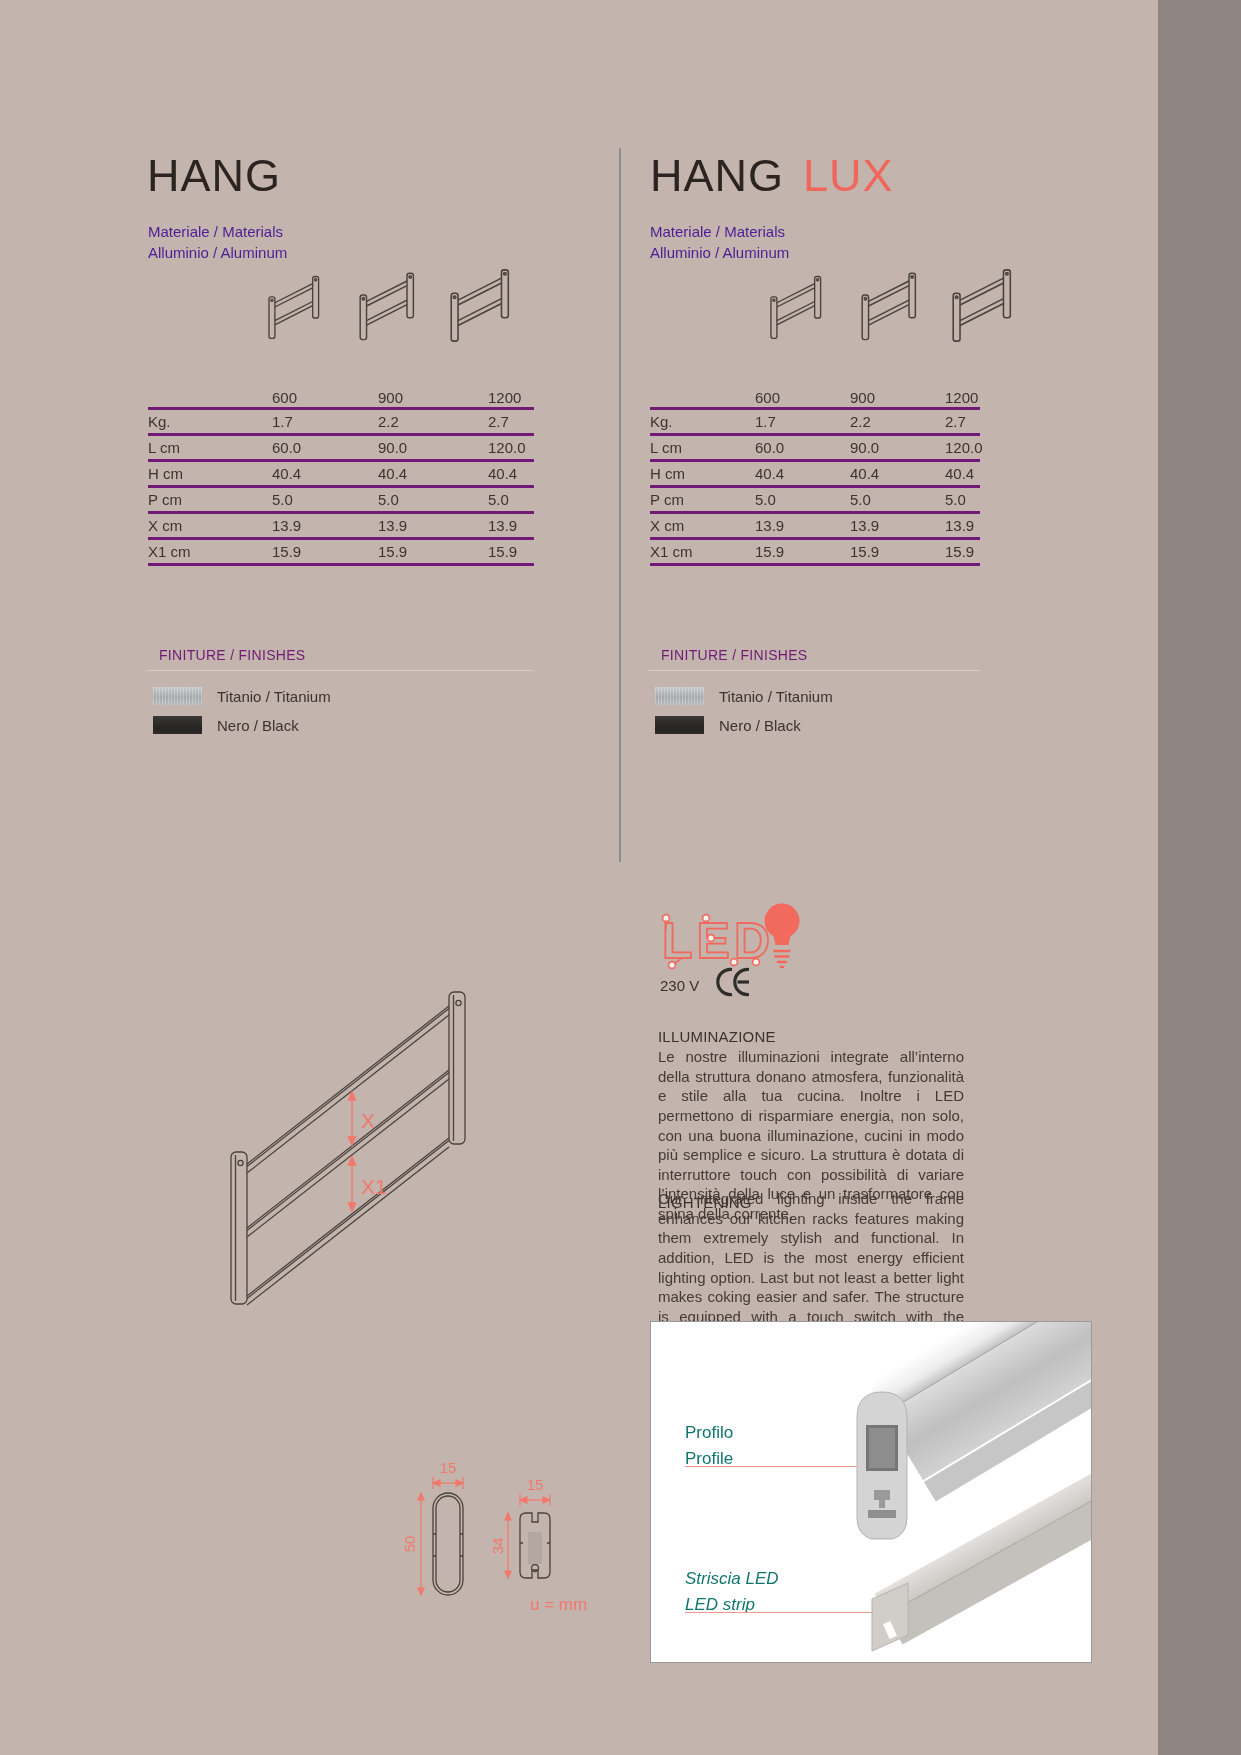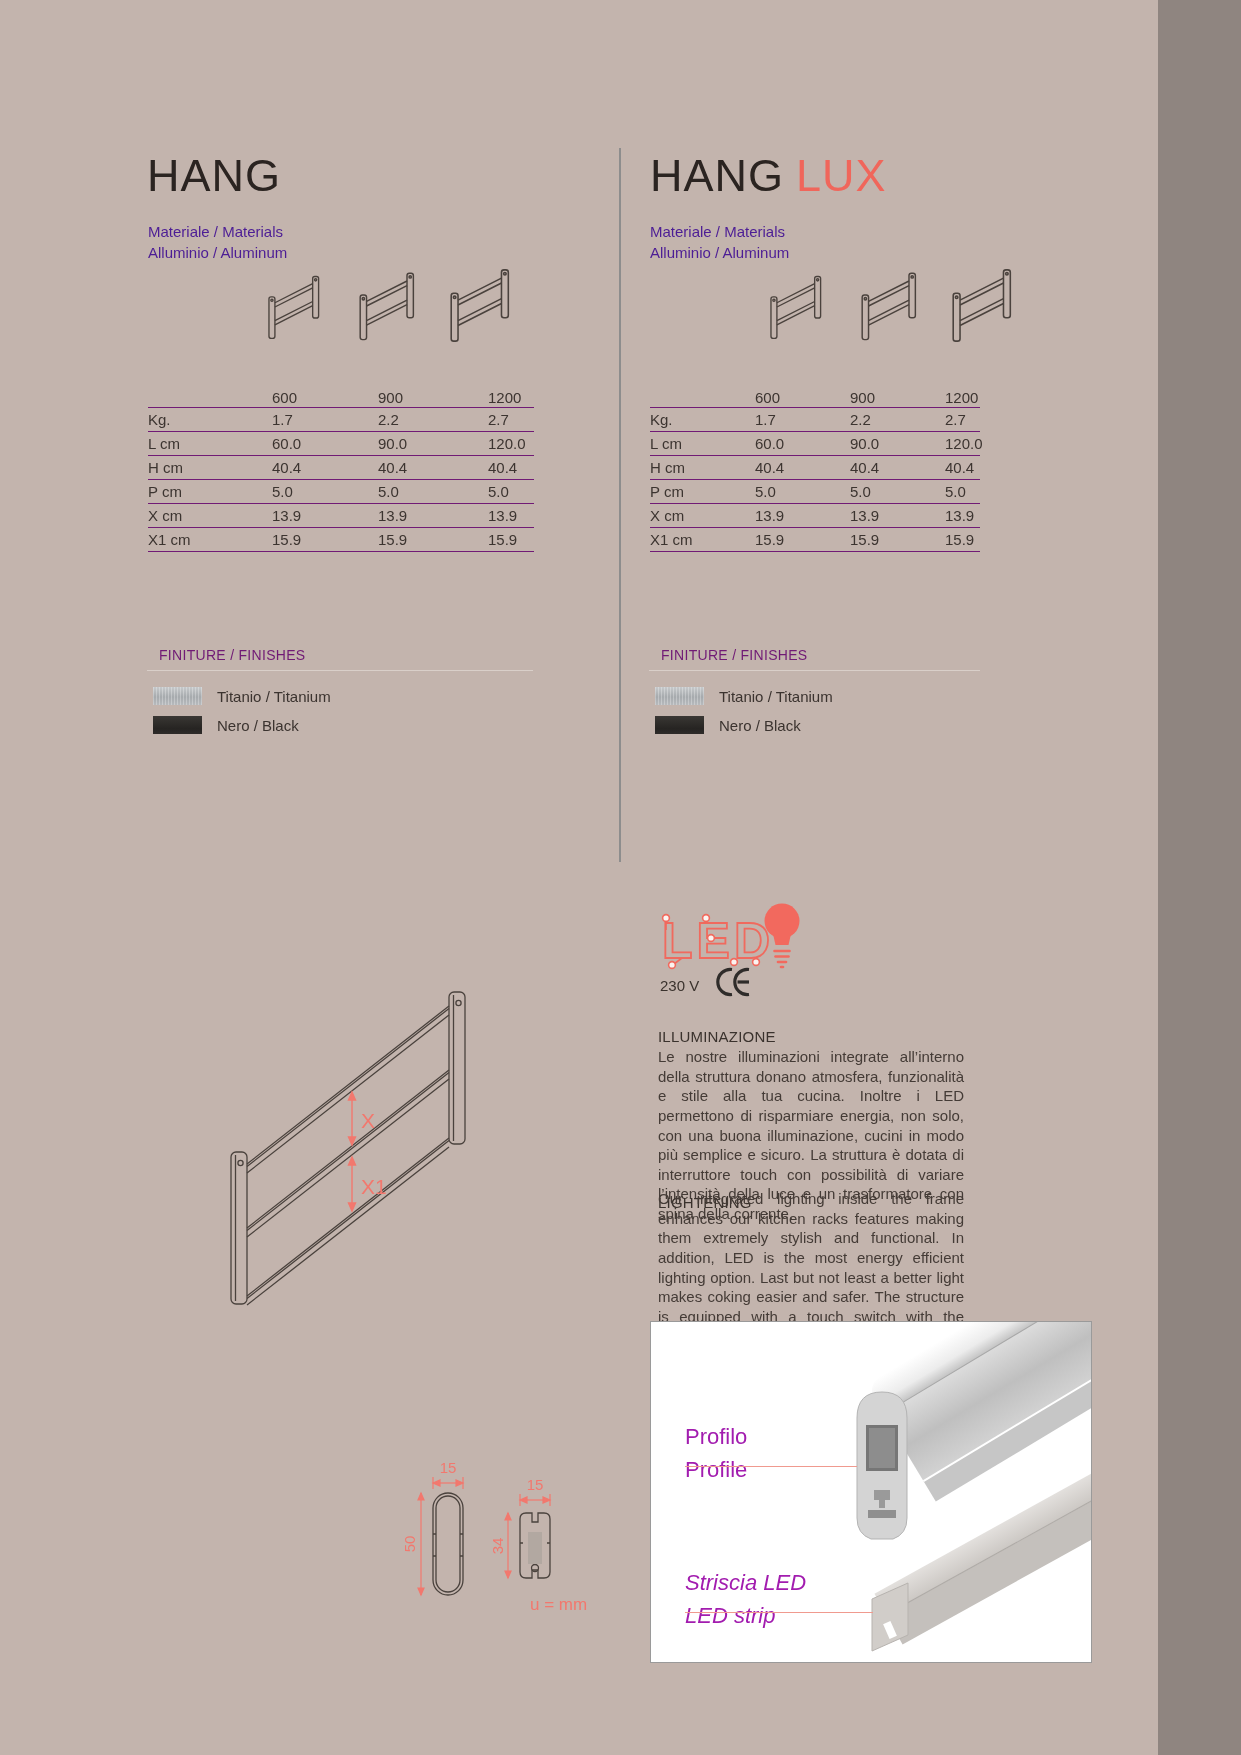--- a/index.html
+++ b/index.html
@@ -1,42 +1,42 @@
 <!DOCTYPE html>
 <html><head>
 <meta charset="utf-8">
 <style>
   html,body{margin:0;padding:0;background:#8f8580;}
   .page{position:relative;width:1158px;height:1755px;background:#c3b4ad;
         font-family:"Liberation Sans",sans-serif;color:#3b332f;overflow:hidden;}
   .abs{position:absolute;}
   .title{font-size:45px;letter-spacing:1px;color:#2b2421;}
-  .title .lux{color:#f0665b;margin-left:12px;}
+  .title .lux{color:#f0665b;margin-left:19px;}
   .mat{font-size:15px;line-height:1.4;color:#4c1d95;}
   .spec-table{position:absolute;font-size:15px;color:#3c3430;}
-  .srow{display:grid;align-items:center;height:23px;border-bottom:1px solid #701a75;}
+  .srow{display:grid;align-items:center;height:23px;border-bottom:3px solid #701a75;}
   .srow.header{height:20px;}
   .t-left .srow{grid-template-columns:124px 106px 110px 1fr;}
   .t-right .srow{grid-template-columns:105px 95px 95px 1fr;}
   .finishes{position:absolute;}
   .fin-h{position:absolute;left:12px;top:2px;font-size:14px;color:#701a75;letter-spacing:.3px;}
   .fin-line{position:absolute;left:0;top:25px;width:100%;border-top:1px solid #d9cfc9;}
   .fin-i{position:absolute;left:6px;display:flex;align-items:center;font-size:15px;}
   .sw{width:49px;height:18px;margin-right:15px;}
   .sw.titanium{background:
       repeating-linear-gradient(90deg,rgba(255,255,255,.28) 0 1px,rgba(0,0,0,0) 1px 3px),
       linear-gradient(180deg,#c6c9cb,#a6aaad 55%,#b7babd);}
   .sw.nero{background:linear-gradient(180deg,#3a3734,#262422 70%,#2e2b29);}
   .divider{position:absolute;width:2px;background:#8d8d8d;}
   .para{position:absolute;width:306px;font-size:15px;line-height:1.31;color:#443b36;text-align:justify;}
   .para-h{position:absolute;font-size:15px;color:#3a322d;letter-spacing:.2px;text-align:right;}
   .small-t{position:absolute;font-size:15px;color:#3a322d;}
   .whitebox{position:absolute;left:650px;top:1321px;width:440px;height:340px;
             background:#ffffff;border:1px solid #9a9a9a;}
-  .boxlabel{position:absolute;font-size:22px;line-height:1.5;color:#a21caf;}
+  .boxlabel{position:absolute;font-size:17px;line-height:1.5;color:#0f766e;}
   .redline{position:absolute;height:1px;background:#f09a8f;}
   svg{display:block;}
   .dimtext{fill:#f2786e;}
 </style>
 </head>
 <body>
 
 <div class="page">
 
   <div class="divider abs" style="left:619px;top:148px;height:714px;"></div>

